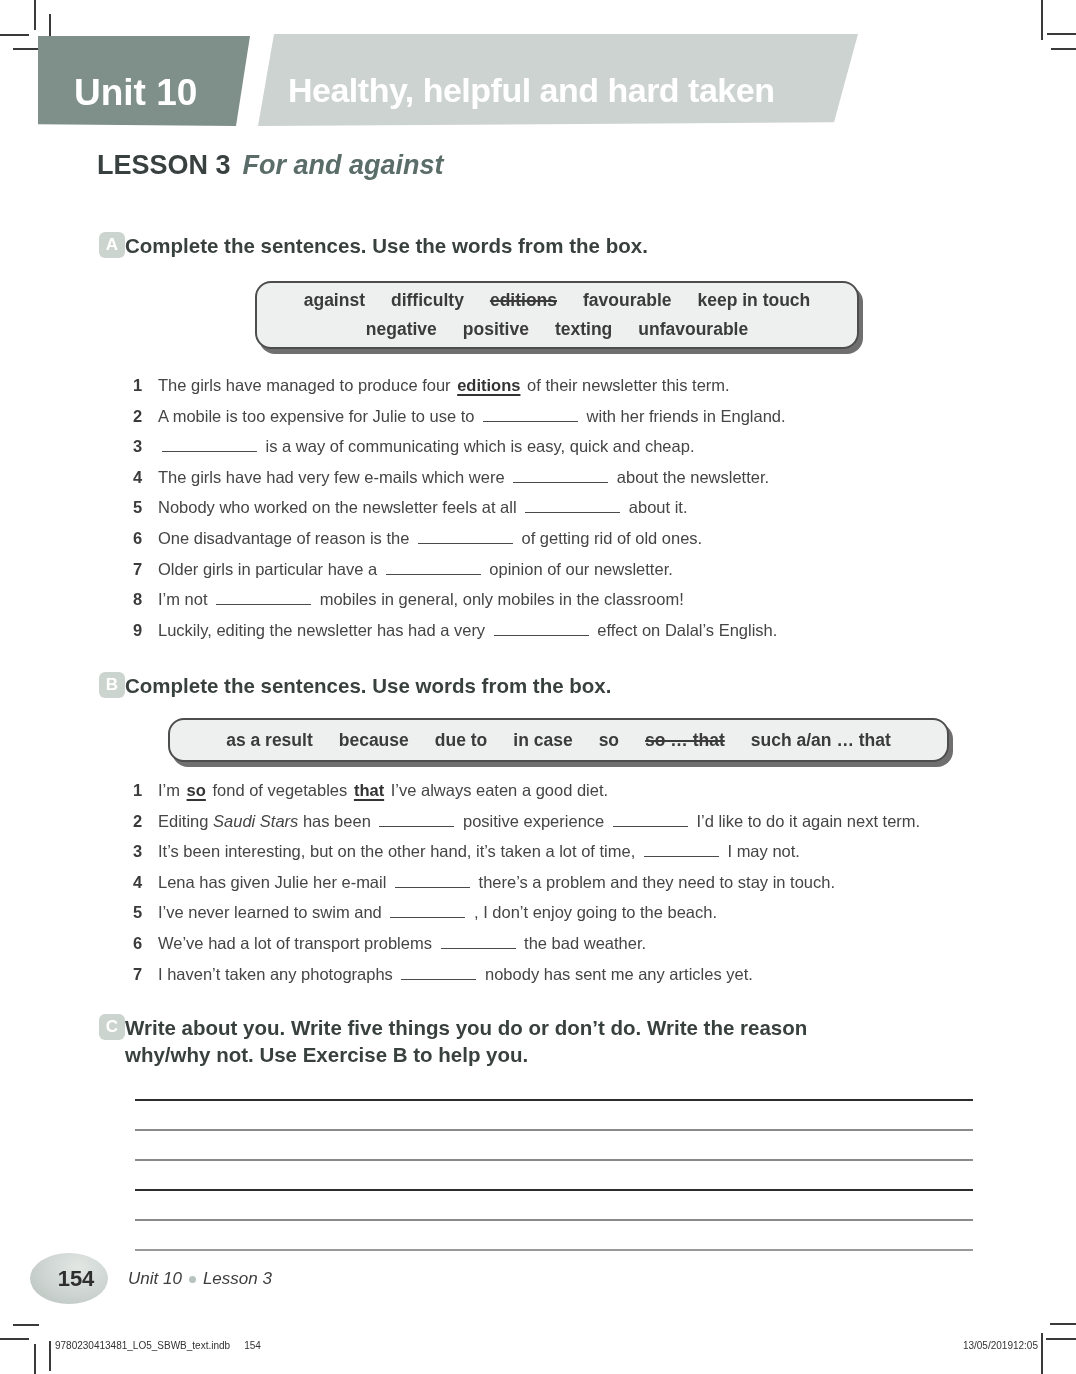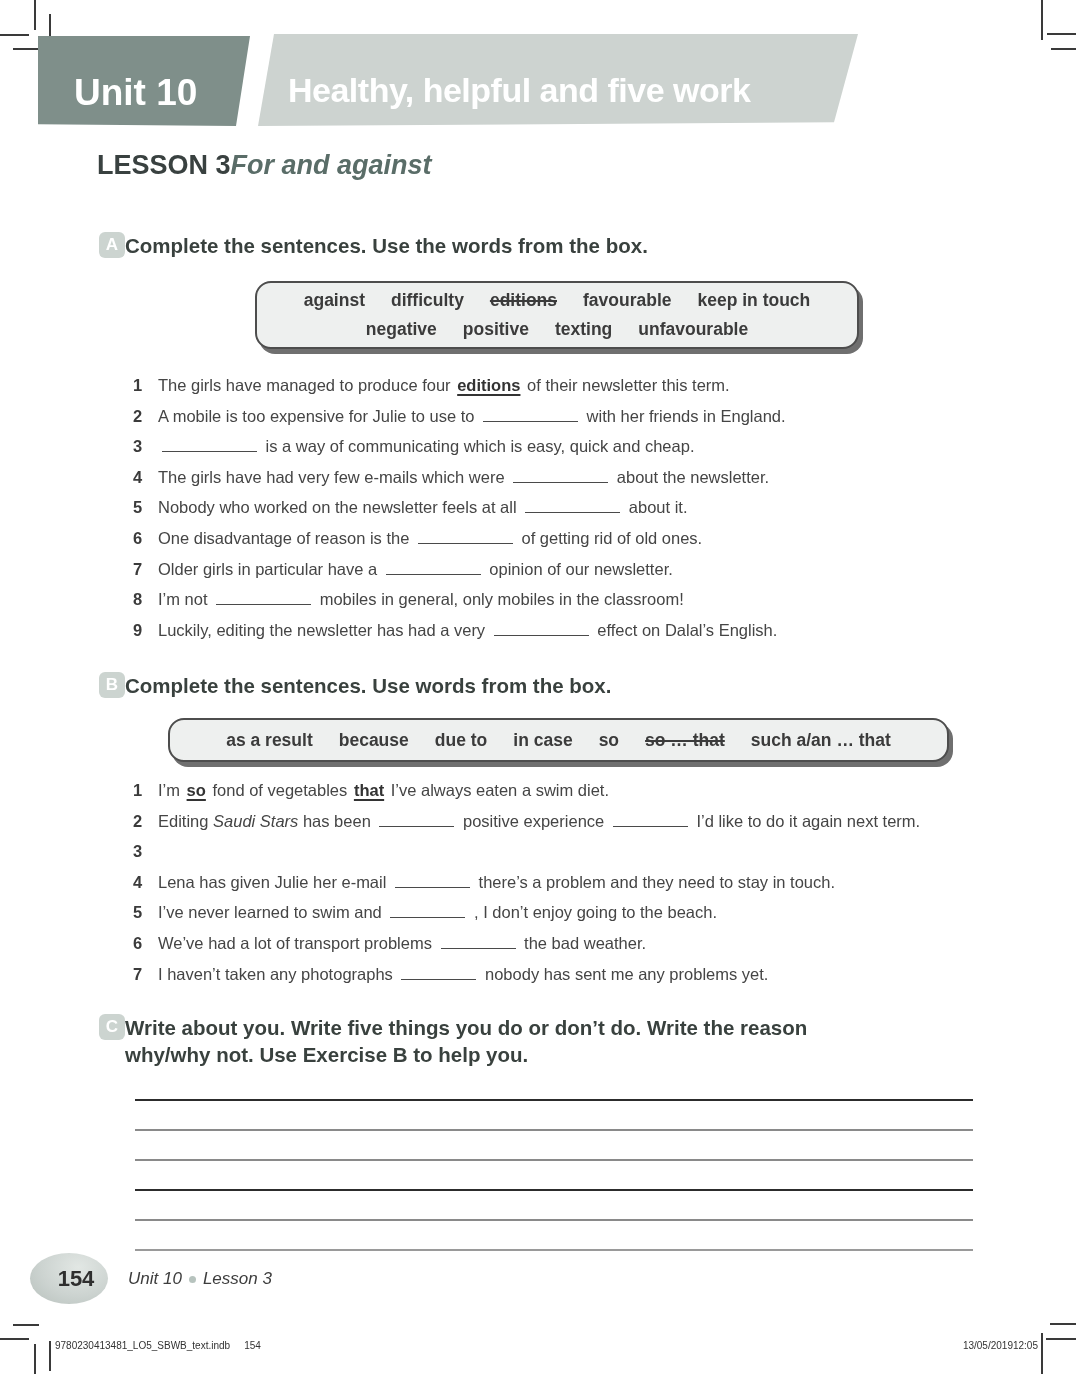--- a/index.html
+++ b/index.html
@@ -11,21 +11,21 @@
   .banner-light{position:absolute;left:258px;top:34px;width:600px;height:92px;background:#cdd3d0;
     clip-path:polygon(16px 0,600px 0,576px 96%,0 100%);display:flex;align-items:flex-end;}
   .banner-light .t{color:#ffffff;font-weight:bold;font-size:34px;letter-spacing:-0.5px;
     padding:0 0 16px 30px;white-space:nowrap;}
   .banner-dark{position:absolute;left:38px;top:36px;width:212px;height:90px;background:#7f8f8a;
     clip-path:polygon(0 0,212px 0,198px 100%,0 98%);display:flex;align-items:flex-end;}
   .banner-dark .t{color:#ffffff;font-weight:bold;font-size:37px;padding:0 0 12px 36px;white-space:nowrap;}
 
   .lesson{position:absolute;left:97px;top:150px;white-space:nowrap;}
   .lesson .lab{font-weight:bold;font-size:27px;color:#394140;}
-  .lesson .tit{font-weight:bold;font-style:italic;font-size:27px;color:#5a6d68;}
+  .lesson .tit{font-weight:bold;font-style:italic;font-size:27px;color:#5a6d68;margin-left:12px;}
 
   
   .ex-head{position:absolute;display:flex;align-items:flex-start;}
   .badge{width:26px;height:26px;background:#ccd4d0;color:#fff;font-weight:bold;font-size:17px;
     border-radius:6px;display:flex;align-items:center;justify-content:center;flex:0 0 auto;}
   .ex-head .ins{font-weight:bold;font-size:20.5px;color:#39413e;line-height:27px;}
 
   
   .word-box{position:absolute;background:#eef0ef;border:2px solid #4d4d4d;border-radius:16px;
     box-shadow:4px 5px 0 #6f6f6f;display:flex;flex-direction:column;justify-content:center;}
@@ -80,21 +80,21 @@
   <div class="crop" style="left:1051px;top:48px;width:25px;height:2px;"></div>
   <div class="crop" style="left:13px;top:1324px;width:26px;height:2px;"></div>
   <div class="crop" style="left:0;top:1338px;width:29px;height:2px;"></div>
   <div class="crop" style="left:34px;top:1344px;width:2px;height:30px;"></div>
   <div class="crop" style="left:49px;top:1341px;width:2px;height:30px;"></div>
   <div class="crop" style="left:1050px;top:1323px;width:26px;height:2px;"></div>
   <div class="crop" style="left:1046px;top:1338px;width:30px;height:2px;"></div>
   <div class="crop" style="left:1041px;top:1333px;width:2px;height:41px;"></div>
 
   <div class="banner-light">
-    <span class="t">Healthy, helpful and five work</span>
+    <span class="t">Healthy, helpful and hard taken</span>
   </div>
   <div class="banner-dark">
     <span class="t">Unit 10</span>
   </div>
 
   <div class="lesson">
     <span class="lab">LESSON 3</span><span class="tit">For and against</span>
   </div>
 
   <div class="ex-head" style="left:99px;top:232px;">
@@ -170,44 +170,45 @@
         <span class="word">in case</span>
         <span class="word">so</span>
         <span class="word struck">so … that</span>
         <span class="word">such a/an … that</span>
       </div>
   </div>
 
   <div class="sents ex-b" style="left:133px;top:781px;">
     <div class="sent">
         <span class="num">1</span>
-        <span class="parts"><span class="seg">I’m </span><span class="answer">so</span><span class="seg"> fond of vegetables </span><span class="answer">that</span><span class="seg"> I’ve always eaten a swim diet.</span></span>
+        <span class="parts"><span class="seg">I’m </span><span class="answer">so</span><span class="seg"> fond of vegetables </span><span class="answer">that</span><span class="seg"> I’ve always eaten a good diet.</span></span>
       </div>
     <div class="sent">
         <span class="num">2</span>
         <span class="parts"><span class="seg">Editing </span><span class="ital">Saudi Stars</span><span class="seg"> has been </span><span class="blank"></span><span class="seg"> positive experience </span><span class="blank"></span><span class="seg"> I’d like to do it again next term.</span></span>
       </div>
     <div class="sent">
         <span class="num">3</span>
+        <span class="parts"><span class="seg">It’s been interesting, but on the other hand, it’s taken a lot of time, </span><span class="blank"></span><span class="seg"> I may not.</span></span>
       </div>
     <div class="sent">
         <span class="num">4</span>
         <span class="parts"><span class="seg">Lena has given Julie her e-mail </span><span class="blank"></span><span class="seg"> there’s a problem and they need to stay in touch.</span></span>
       </div>
     <div class="sent">
         <span class="num">5</span>
         <span class="parts"><span class="seg">I’ve never learned to swim and </span><span class="blank"></span><span class="seg"> , I don’t enjoy going to the beach.</span></span>
       </div>
     <div class="sent">
         <span class="num">6</span>
         <span class="parts"><span class="seg">We’ve had a lot of transport problems </span><span class="blank"></span><span class="seg"> the bad weather.</span></span>
       </div>
     <div class="sent">
         <span class="num">7</span>
-        <span class="parts"><span class="seg">I haven’t taken any photographs </span><span class="blank"></span><span class="seg"> nobody has sent me any problems yet.</span></span>
+        <span class="parts"><span class="seg">I haven’t taken any photographs </span><span class="blank"></span><span class="seg"> nobody has sent me any articles yet.</span></span>
       </div>
   </div>
 
   <div class="ex-head" style="left:99px;top:1014px;">
     <div class="badge">C</div>
     <div class="ins">
       <div>Write about you. Write five things you do or don’t do. Write the reason</div>
       <div>why/why not. Use Exercise B to help you.</div>
     </div>
   </div>

